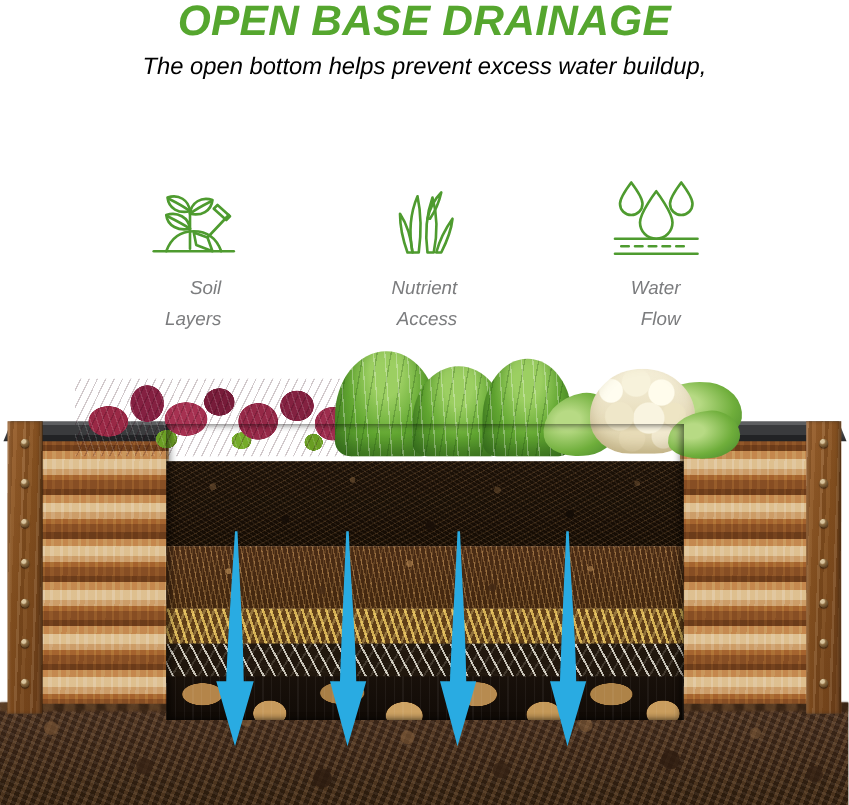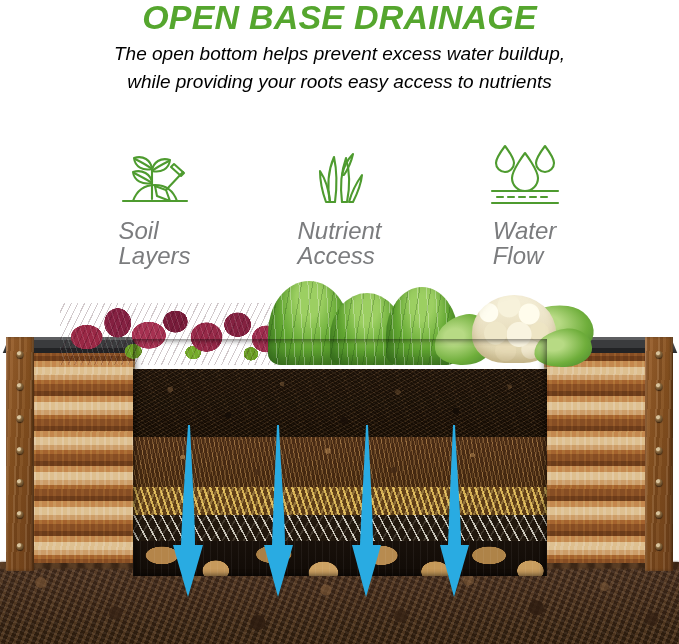--- a/index.html
+++ b/index.html
@@ -32,22 +32,22 @@
   
   .features{
     position:absolute;left:0;top:138px;width:679px;height:135px;
     display:flex;justify-content:center;align-items:flex-start;
   }
   .feature{
     width:175px;display:flex;flex-direction:column;align-items:center;
   }
   .feature .ico{height:72px;display:flex;align-items:center;justify-content:center;}
   .feature .cap{
-    margin-top:8px;text-align:left;
-    font-size:24px;line-height:25px;color:#7b7c7e;font-weight:400;
+    margin-top:8px;text-align:right;
+    font-size:15px;line-height:25px;color:#7b7c7e;font-weight:400;
     white-space:pre-line;
   }
   .gap-a{width:10px;}
   .gap-b{width:10px;}
 
   
   .scene{position:absolute;left:0;top:277px;width:679px;height:367px;overflow:hidden;}
 
   
   .ground{
@@ -289,21 +289,20 @@
 </style>
 </head>
 <body>
 
 <div id="root">
 
   <div class="headline">OPEN BASE DRAINAGE</div>
 
   <div class="subhead">
     <div>The open bottom helps prevent excess water buildup,</div>
-    <div>while providing your roots easy access to nutrients</div>
   </div>
 
   <div class="features">
 
     <div class="feature">
       <div class="ico">
         <svg width="72" height="66" viewBox="0 0 72 66" fill="none" stroke="#4e9b2f" stroke-width="2.1" stroke-linecap="round" stroke-linejoin="round">
 
           <path d="M4 60h64"></path>
           <path d="M14 60c4-11 12-16 22-16s18 5 22 16"></path>

